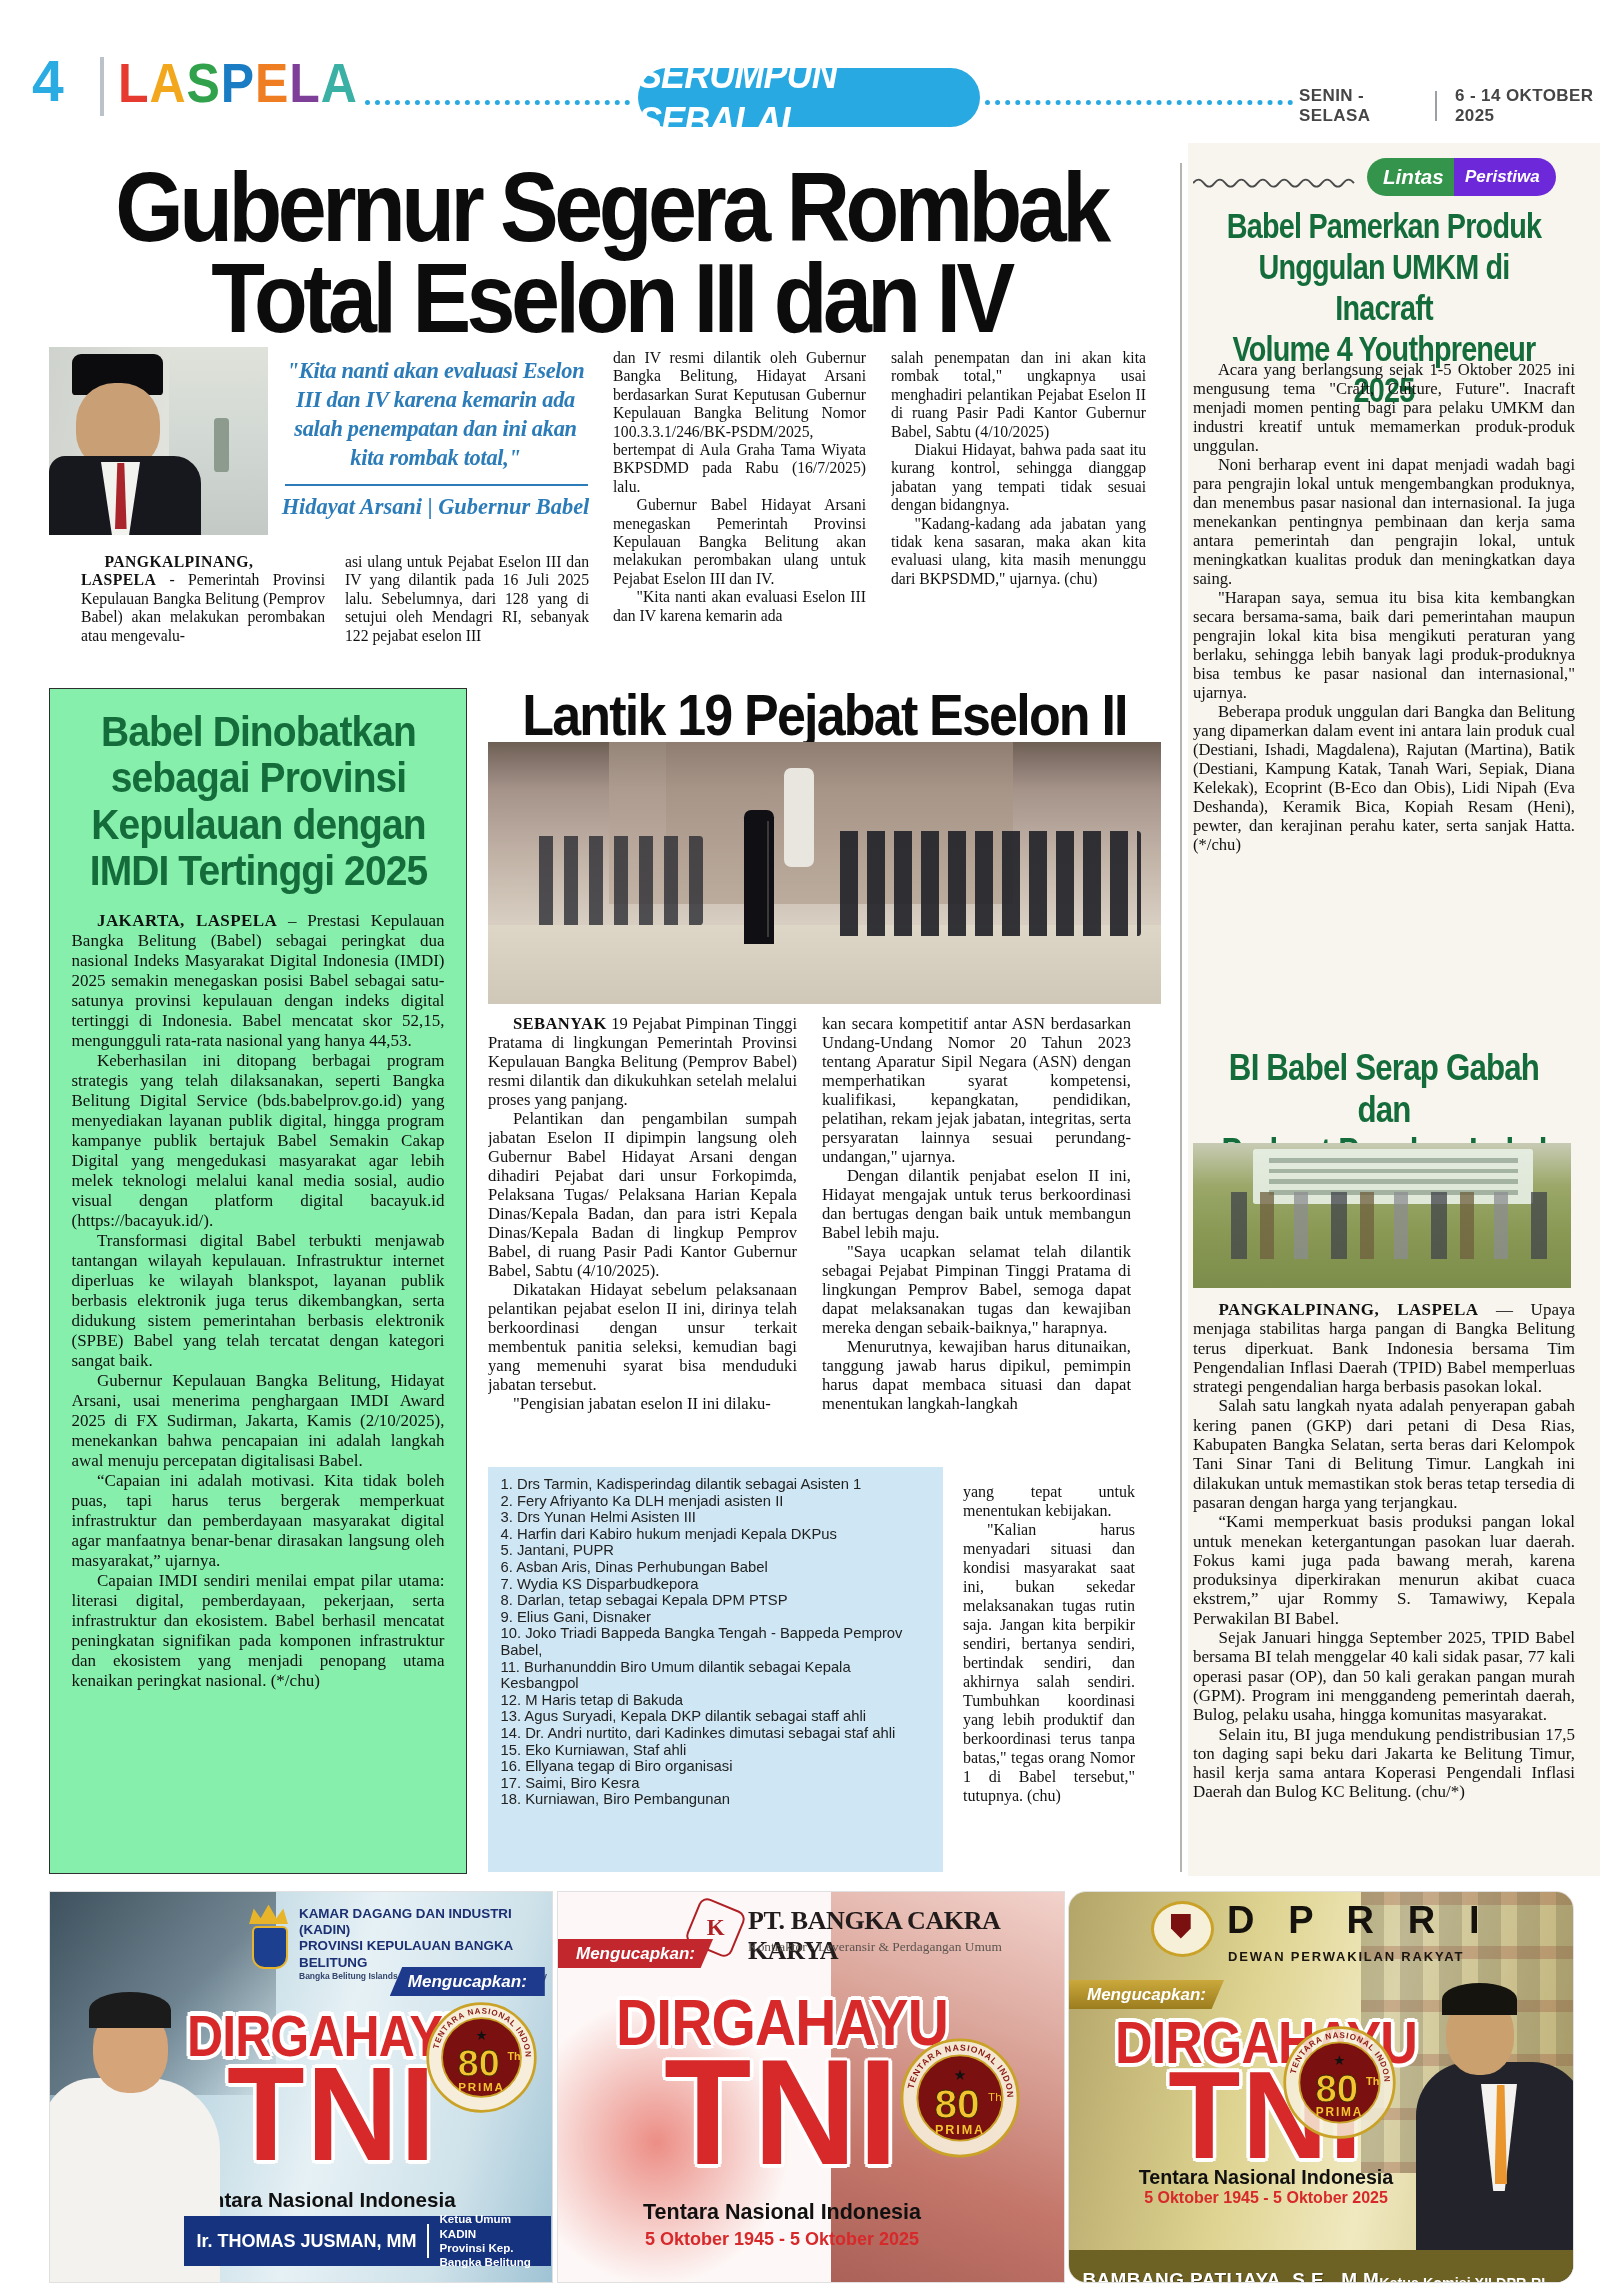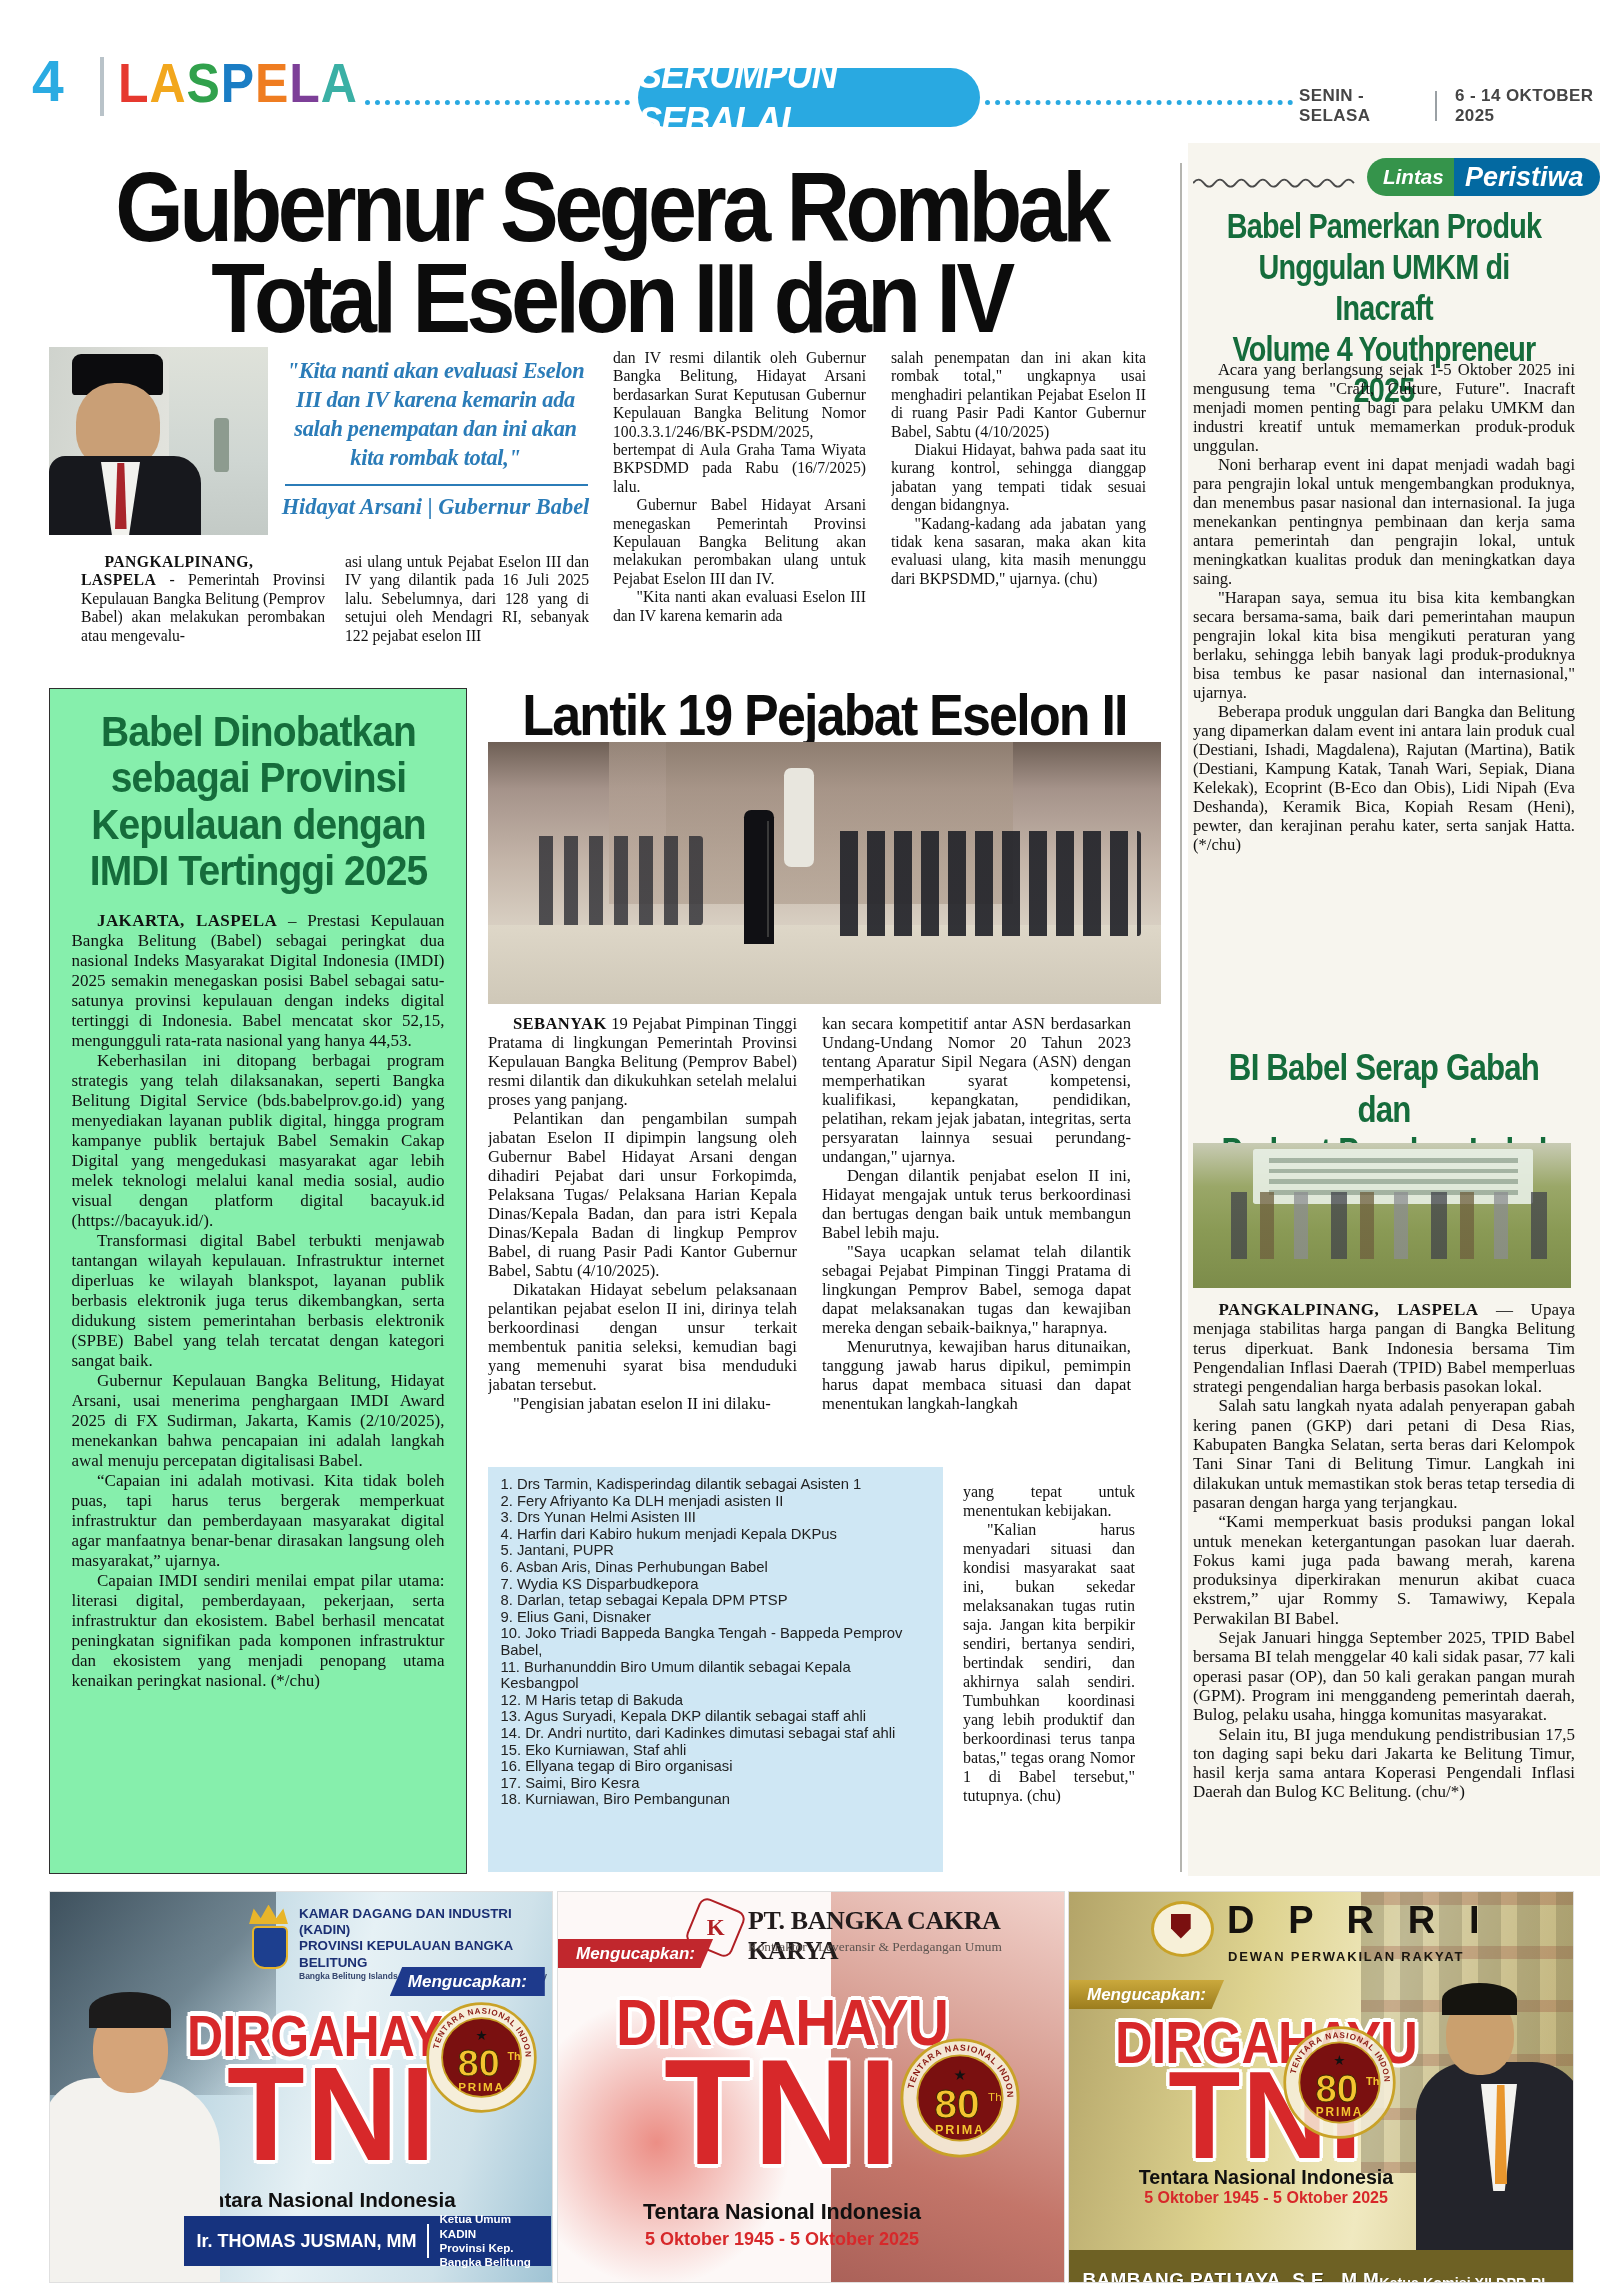--- a/index.html
+++ b/index.html
@@ -79,39 +79,39 @@
                 text-align:center;padding:9px 10.7px;}
   #listbox-body{background:#cfe7f4;flex:1;padding:9px 12.5px;overflow:hidden;}
   #listbox-body p{margin:0;font-size:14.8px;line-height:16.6px;color:#222;font-weight:500;}
   
   #right-bg{left:1188px;top:143px;width:412px;height:1733px;background:#f7f5ee;}
   #vrule{left:1180px;top:163px;width:1.8px;height:1709px;background:#b5b5b0;}
   #squiggle{left:1193px;top:176px;}
   #badge{left:1367px;top:158px;height:38px;display:flex;}
   #badge .b1{background:#35944b;color:#fff;font-style:italic;font-weight:800;font-size:20.6px;
              display:flex;align-items:center;padding:0 10.7px 0 16px;border-radius:19px 0 0 19px;}
-  #badge .b2{background:#0369a1;color:#fff;font-style:italic;font-weight:800;font-size:27px;
+  #badge .b2{background:#6d28d9;color:#fff;font-style:italic;font-weight:800;font-size:17px;
              display:flex;align-items:center;padding:0 16px 0 10.7px;border-radius:0 19px 19px 0;}
   #umkm-headline{left:1193px;top:206px;width:382px;font-size:32px;line-height:1.14;font-weight:900;letter-spacing:-0.9px;
                  color:#156c3b;text-align:center;white-space:pre-line;transform:scale(.9,1.12);}
   #umkm-body{left:1193px;top:360px;width:382px;height:681px;font-size:16.6px;line-height:19px;}
   #bi-headline{left:1193px;top:1046px;width:382px;font-size:34px;line-height:1.12;font-weight:900;letter-spacing:-0.9px;
                color:#156c3b;text-align:center;white-space:pre-line;transform:scale(.92,1.1);}
   #photo3{left:1193px;top:1143px;width:378px;height:145px;background:linear-gradient(180deg,#c8cbb4 0%,#9aa768 30%,#8a9a55 60%,#7c8c4a 100%);}
   #photo3 .banner{left:16%;top:4%;width:74%;height:38%;background:#e8efe6;opacity:.9;border-radius:2.7px;}
   #photo3 .bannertxt{left:20%;top:10%;width:66%;height:26%;
         background:repeating-linear-gradient(180deg,#7b8f7c 0 4.5px,transparent 4.5px 10.7px);opacity:.6;}
   #photo3 .people{left:4%;top:34%;width:92%;height:46%;
         background:repeating-linear-gradient(90deg,transparent 0 23px,#41434a 23px 39px,transparent 39px 52px,#6e5f3e 52px 66px,transparent 66px 86px,#8b8d90 86px 100px);opacity:.75;}
   #bi-body{left:1193px;top:1300px;width:382px;height:573px;font-size:17px;line-height:19.3px;}
   
   .ad{top:1891px;height:390px;overflow:hidden;border:0.9px solid #e0e0e0;background:#fff;}
   #ad1{left:49px;width:502px;}
   #ad2{left:557px;width:506px;}
-  #ad3{left:1068px;width:504px;}
+  #ad3{left:1068px;width:504px;border-radius:18px;}
   .ribbon{color:#fff;font-style:italic;font-weight:800;font-size:17px;padding:4.5px 18px;}
   .dirg{font-weight:900;color:#d7282a;text-align:center;letter-spacing:-0.9px;transform:scaleY(1.15);}
   .tni{font-weight:900;color:#d7282a;text-align:center;line-height:.88;letter-spacing:1.8px;transform:scaleY(1.05);}
   .adsub{font-weight:800;color:#101010;text-align:center;}
   .addates{font-weight:800;color:#d7282a;text-align:center;}
   
   #ad1 .bg{left:0;top:0;width:100%;height:100%;background:linear-gradient(105deg,#7e98a8 0%,#b9d4e0 28%,#e6f1f5 55%,#cfe2ea 80%,#9fc3d4 100%);}
   #ad1 .mil{left:0;top:0;width:45%;height:52%;background:linear-gradient(135deg,#2e3f4b 0%,#5c707c 55%,rgba(92,112,124,0) 100%);opacity:.8;}
   #ad1 .klogo-crown{left:199px;top:12.5px;width:39px;height:19.7px;background:#e8b52a;clip-path:polygon(0 100%,12% 20%,30% 70%,50% 0,70% 70%,88% 20%,100% 100%);}
   #ad1 .klogo-shield{left:202px;top:34px;width:32px;height:39px;background:#1d3f8f;border:2.7px solid #e8b52a;border-radius:5.4px 5.4px 12.5px 12.5px;}

